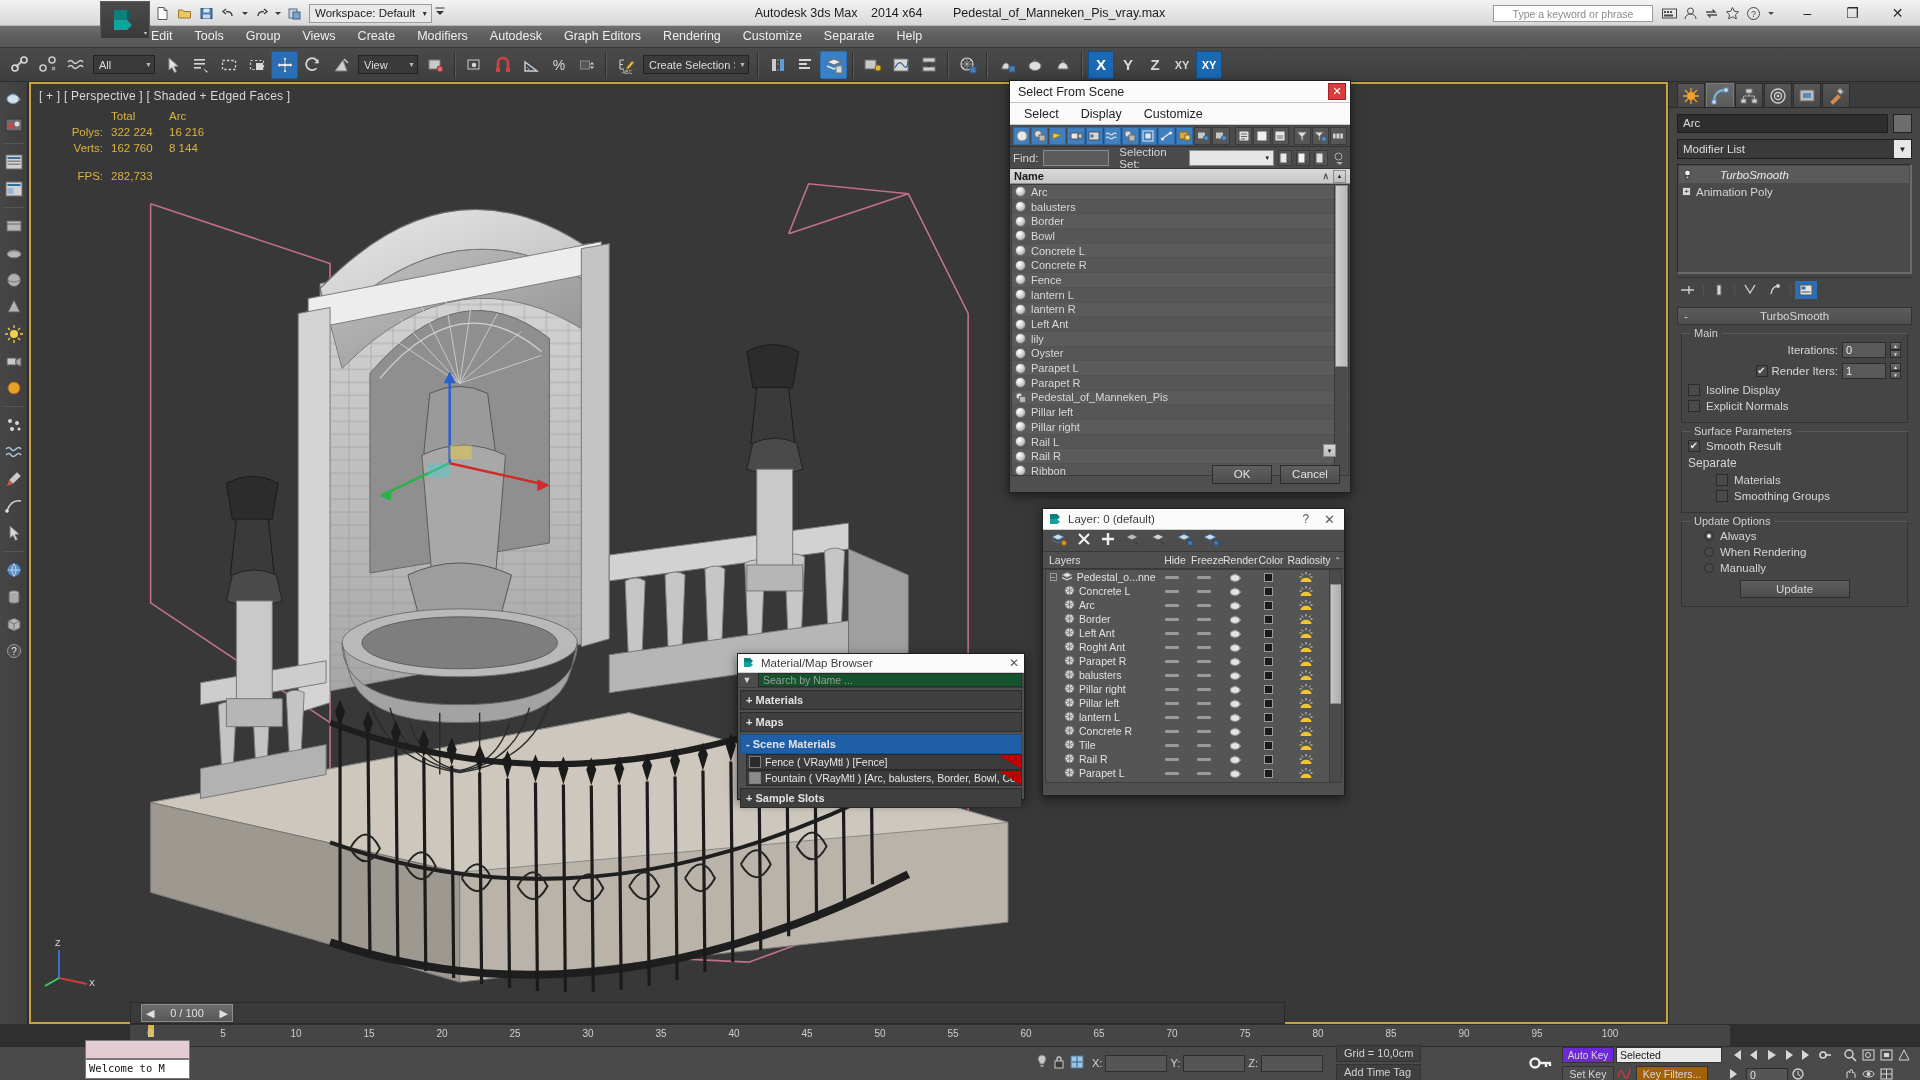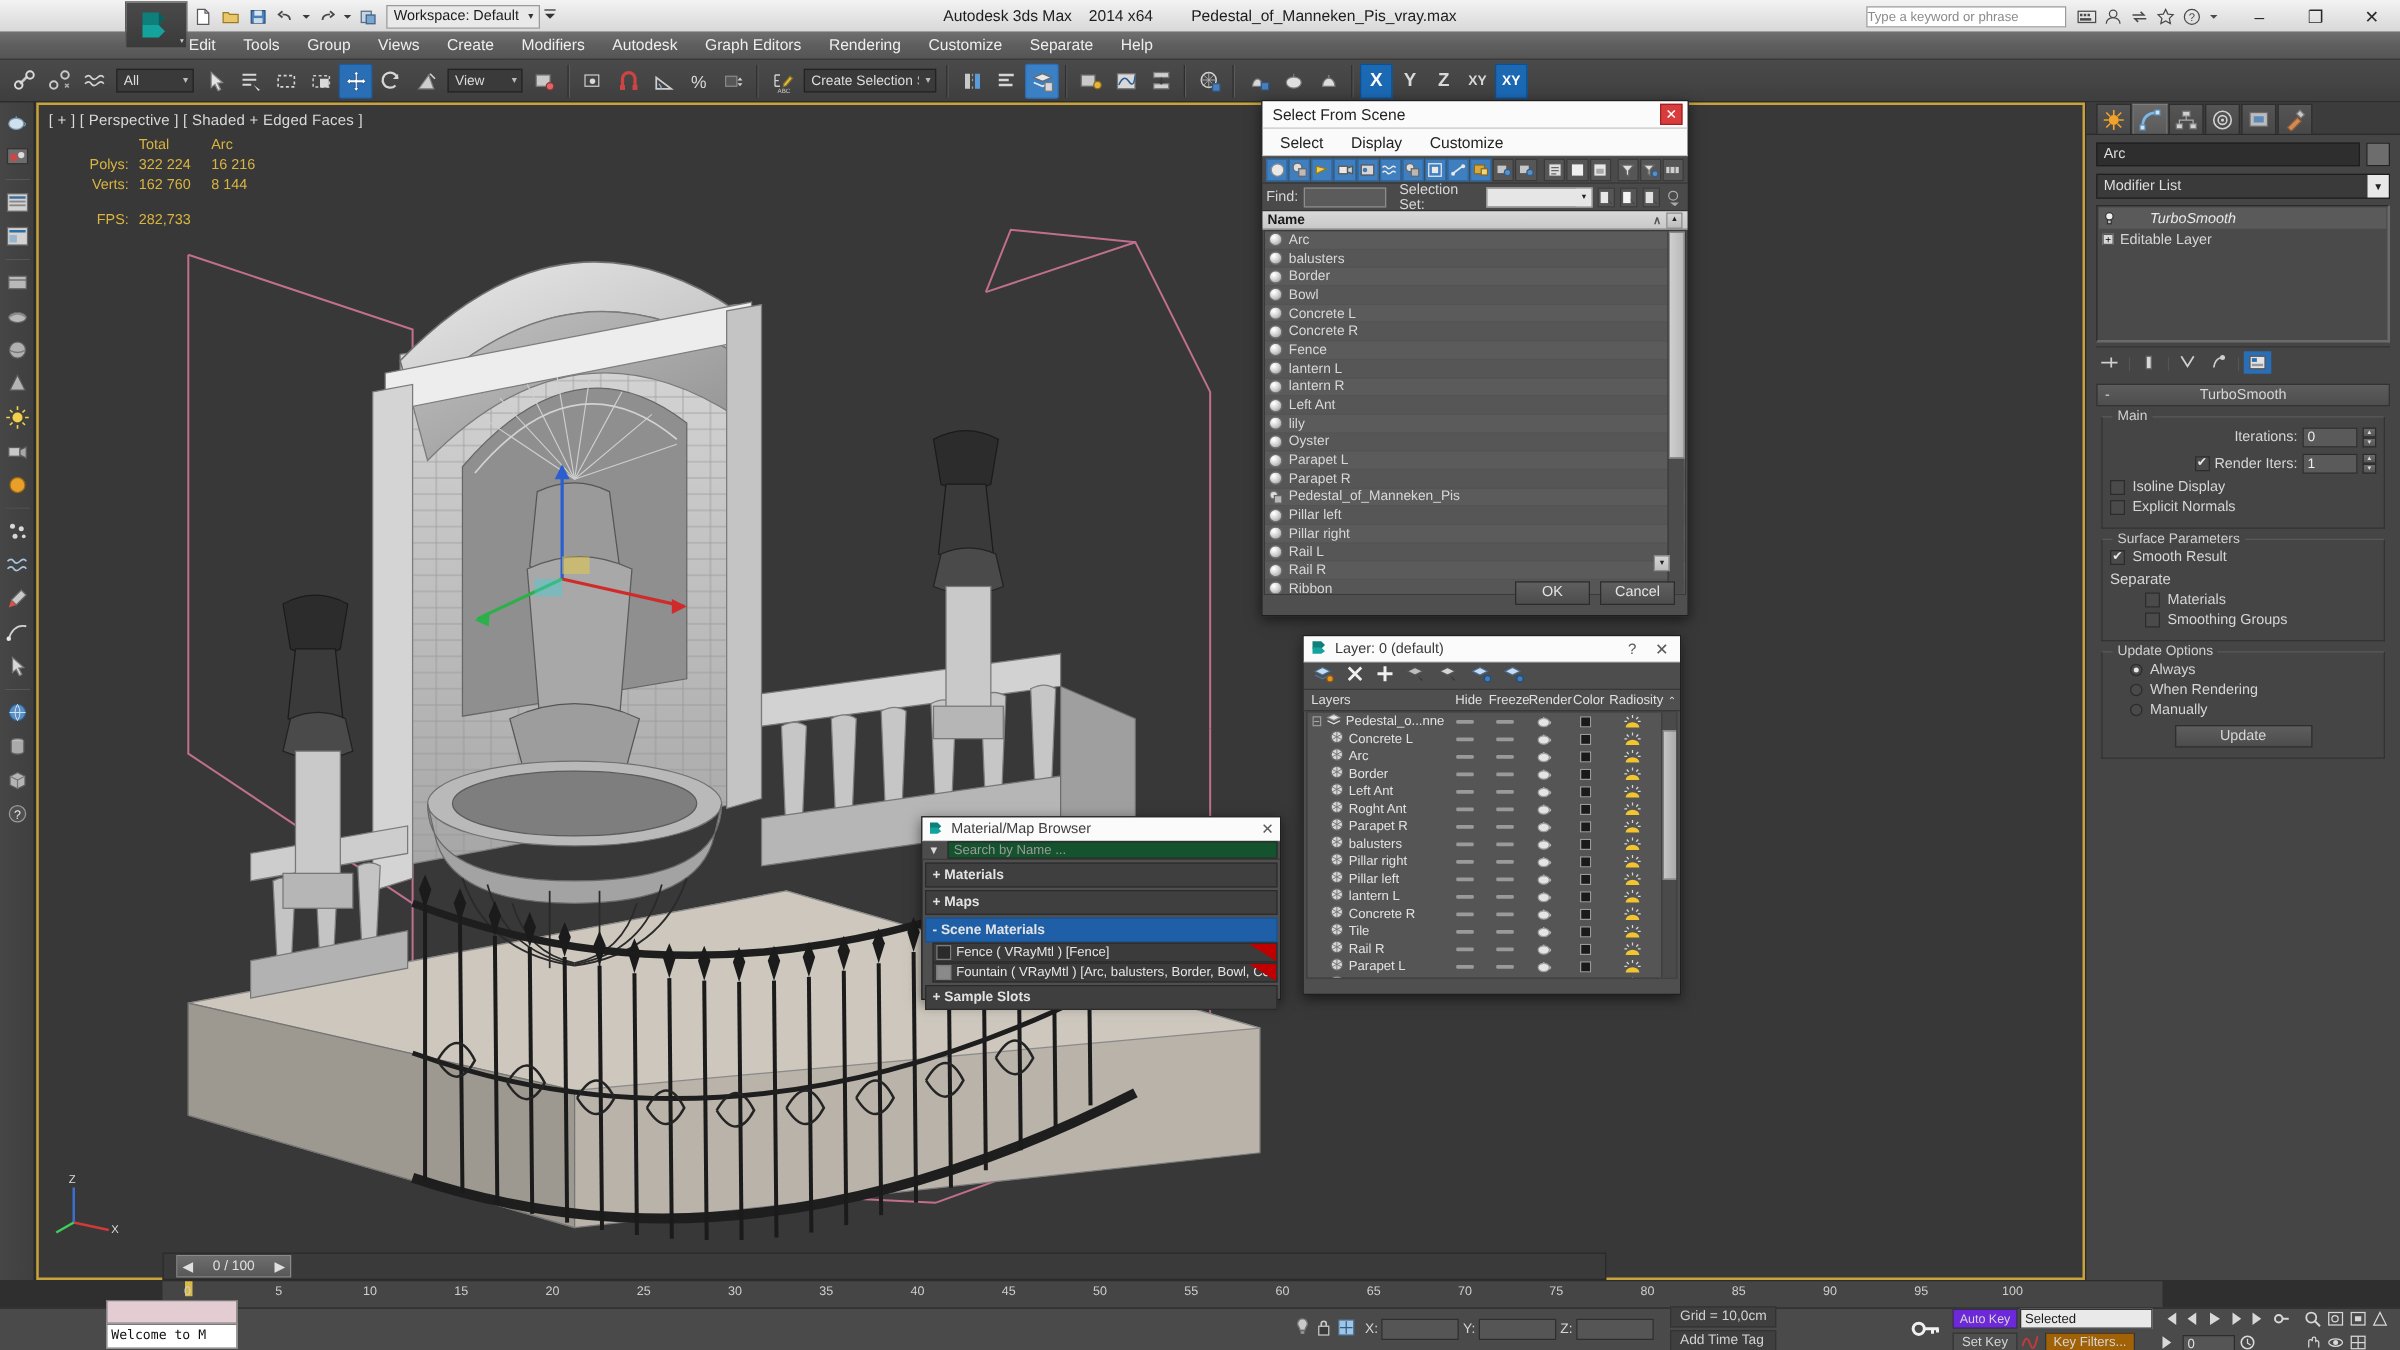--- a/index.html
+++ b/index.html
@@ -25,20 +25,21 @@
   .tb-center {
     position: absolute; left: 0; right: 0; text-align: center;
     color: #1d1d1d; font-size: 12.5px; pointer-events: none;
   }
   .tb-center span { margin: 0 5px; }
   .tb-right { position: absolute; right: 0; top: 0; height: 26px; display: flex; align-items: center; }
   .qsearch {
     width: 160px; height: 17px; background: #fff; border: 1px solid #9a9a9a;
     font-size: 10.5px; color: #8a8a8a; padding: 1px 0; line-height: 15px;
     margin-right: 6px;
+    text-align: center;
   }
   .tb-icon {
     width: 17px; height: 17px; margin: 0 2px; position: relative;
     display: inline-block;
   }
   .tb-icon svg { display: block; }
   .wbtn {
     width: 45px; height: 26px; display: flex; align-items: center; justify-content: center;
     color: #2a2a2a; font-size: 14px;
   }
@@ -1218,21 +1219,21 @@
           <span class="mbulb">
             <svg width="11" height="11" viewBox="0 0 11 11">
                 <circle cx="5.5" cy="4" r="3" fill="#f0f0f0" stroke="#333"></circle>
                 <rect x="4" y="7" width="3" height="3" fill="#c7c7c7" stroke="#333"></rect>
               </svg>
           </span>
           <span style="padding-left:22px">TurboSmooth</span>
         </div>
         <div class="mrow">
           <span class="mplus">+</span>
-          <span>Editable Layer</span>
+          <span>Animation Poly</span>
         </div>
       </div>
 
       <div class="modtoolrow">
         <div class="mt">
           <svg width="16" height="14" viewBox="0 0 16 14">
               <path d="M1 7h8M9 3v8M9 7h5" stroke="#cfcfcf" stroke-width="1.4" fill="none"></path>
             </svg>
         </div>
         <span style="color:#555">|</span>

